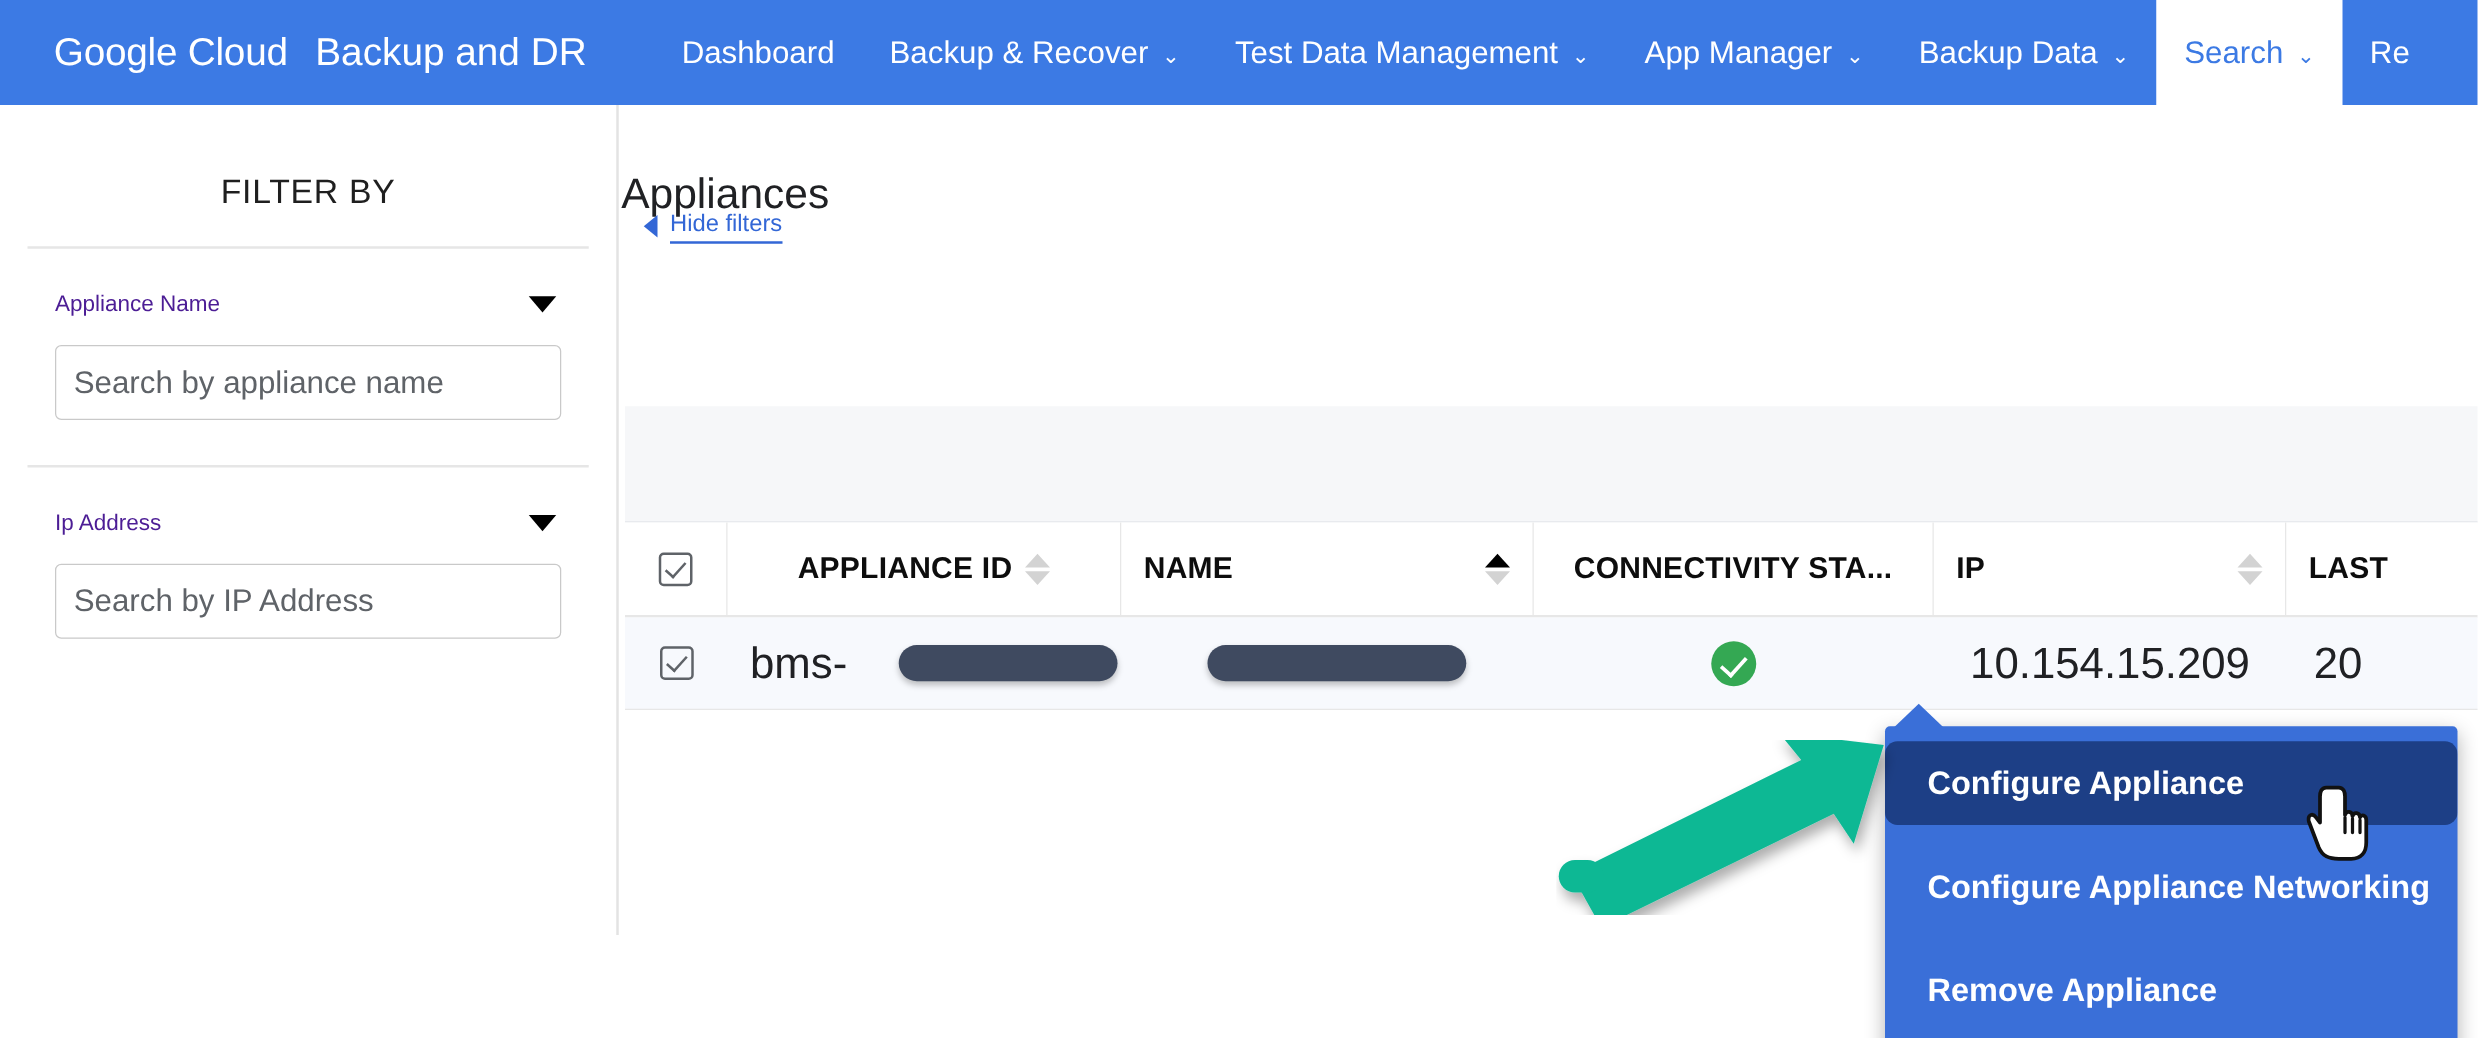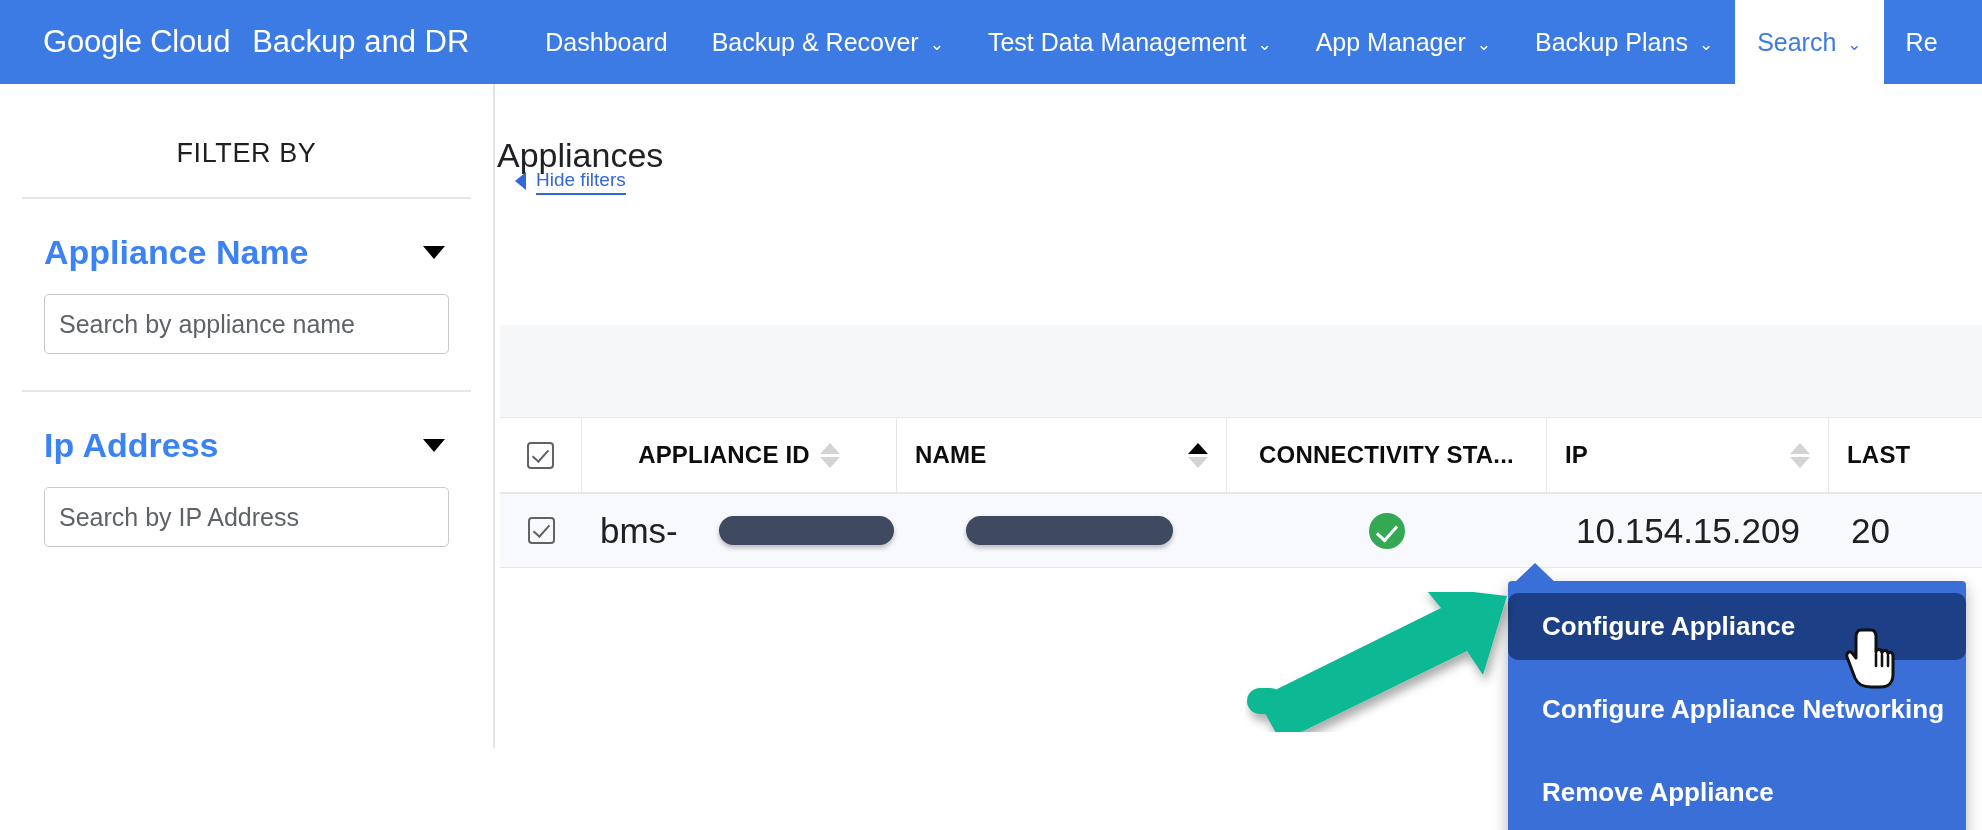--- a/index.html
+++ b/index.html
@@ -112,23 +112,23 @@
     padding: 0 44px;
   }
   .filter-head {
     display: flex;
     align-items: center;
     justify-content: space-between;
     padding: 34px 0 22px 0;
     cursor: pointer;
   }
   .filter-label {
-    font-size: 34px;
-    font-weight: 700;
-    color: #3b82f6;
+    font-size: 18px;
+    font-weight: 400;
+    color: #4c1d95;
   }
   .tri-down {
     width: 0; height: 0;
     border-left: 11px solid transparent;
     border-right: 11px solid transparent;
     border-top: 13px solid #000000;
     margin-right: 4px;
   }
   .filter-input {
     width: 100%;
@@ -388,21 +388,21 @@
       </div>
     <div class="navitem">
         <span>Test Data Management</span>
         <span class="caret">⌄</span>
       </div>
     <div class="navitem">
         <span>App Manager</span>
         <span class="caret">⌄</span>
       </div>
     <div class="navitem">
-        <span>Backup Plans</span>
+        <span>Backup Data</span>
         <span class="caret">⌄</span>
       </div>
     <div class="navitem active">
         <span>Search</span>
         <span class="caret">⌄</span>
       </div>
     <div class="navitem">
         <span>Re</span>
       </div>
   </div>

